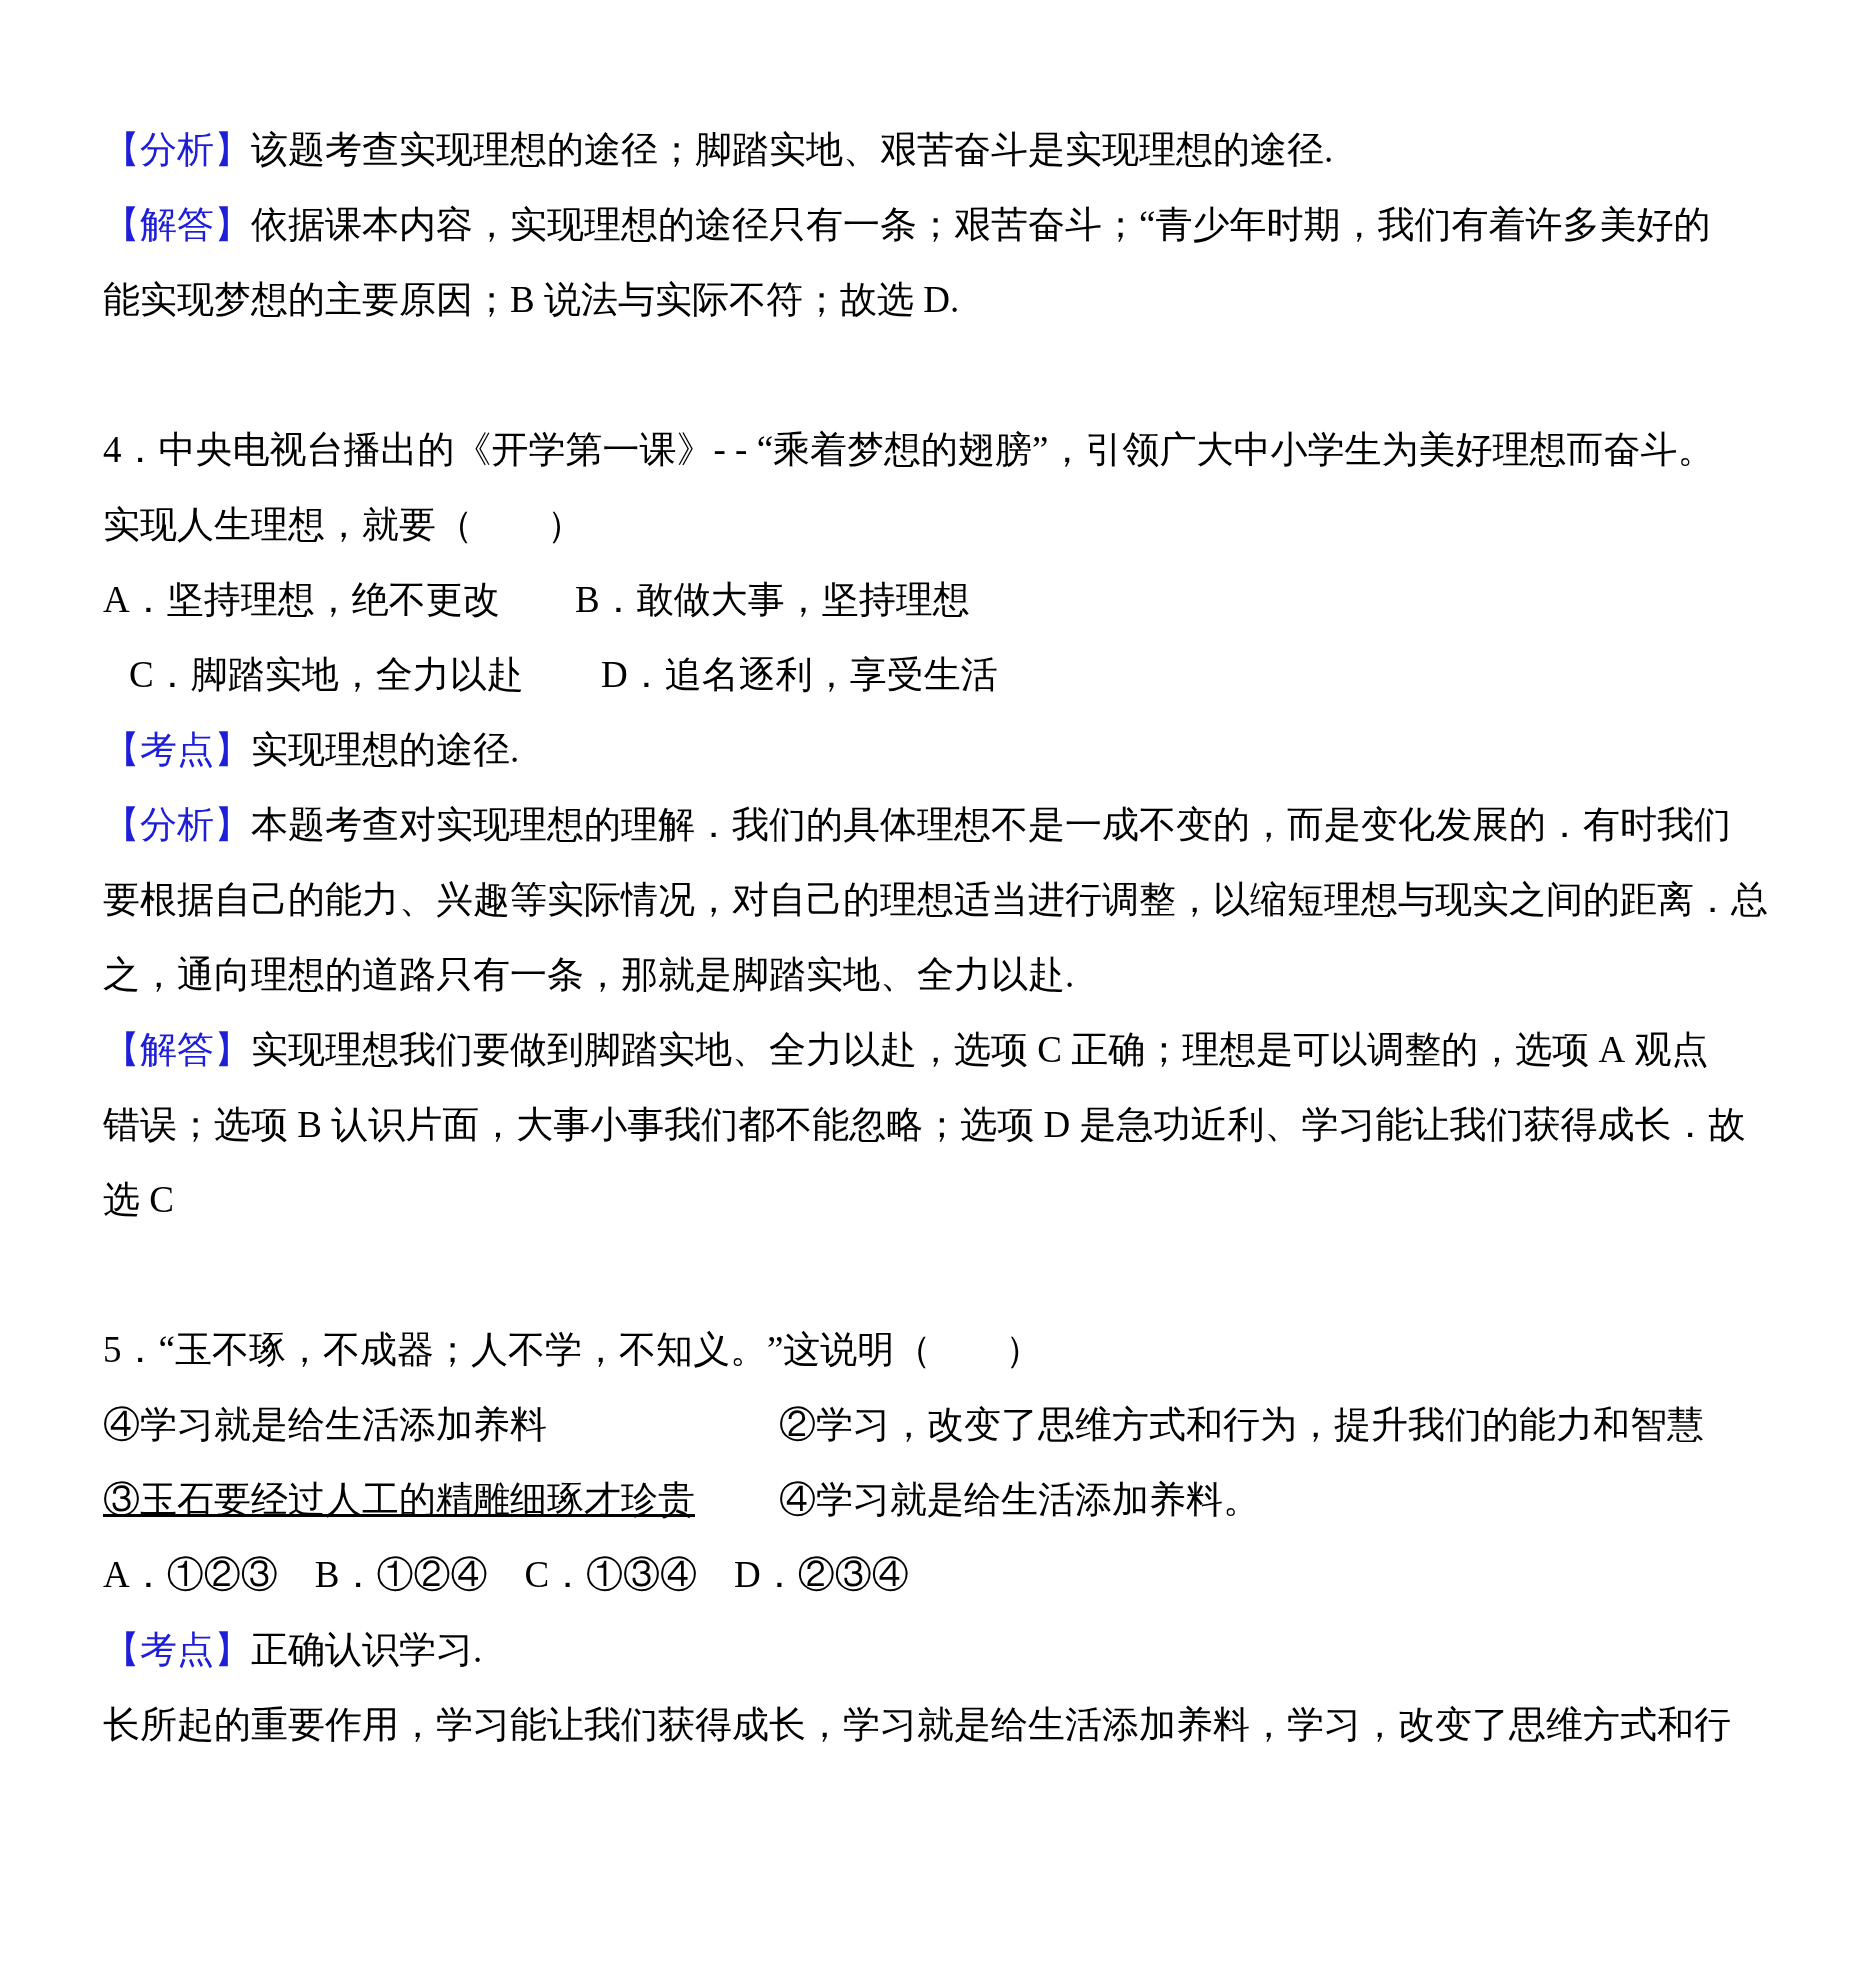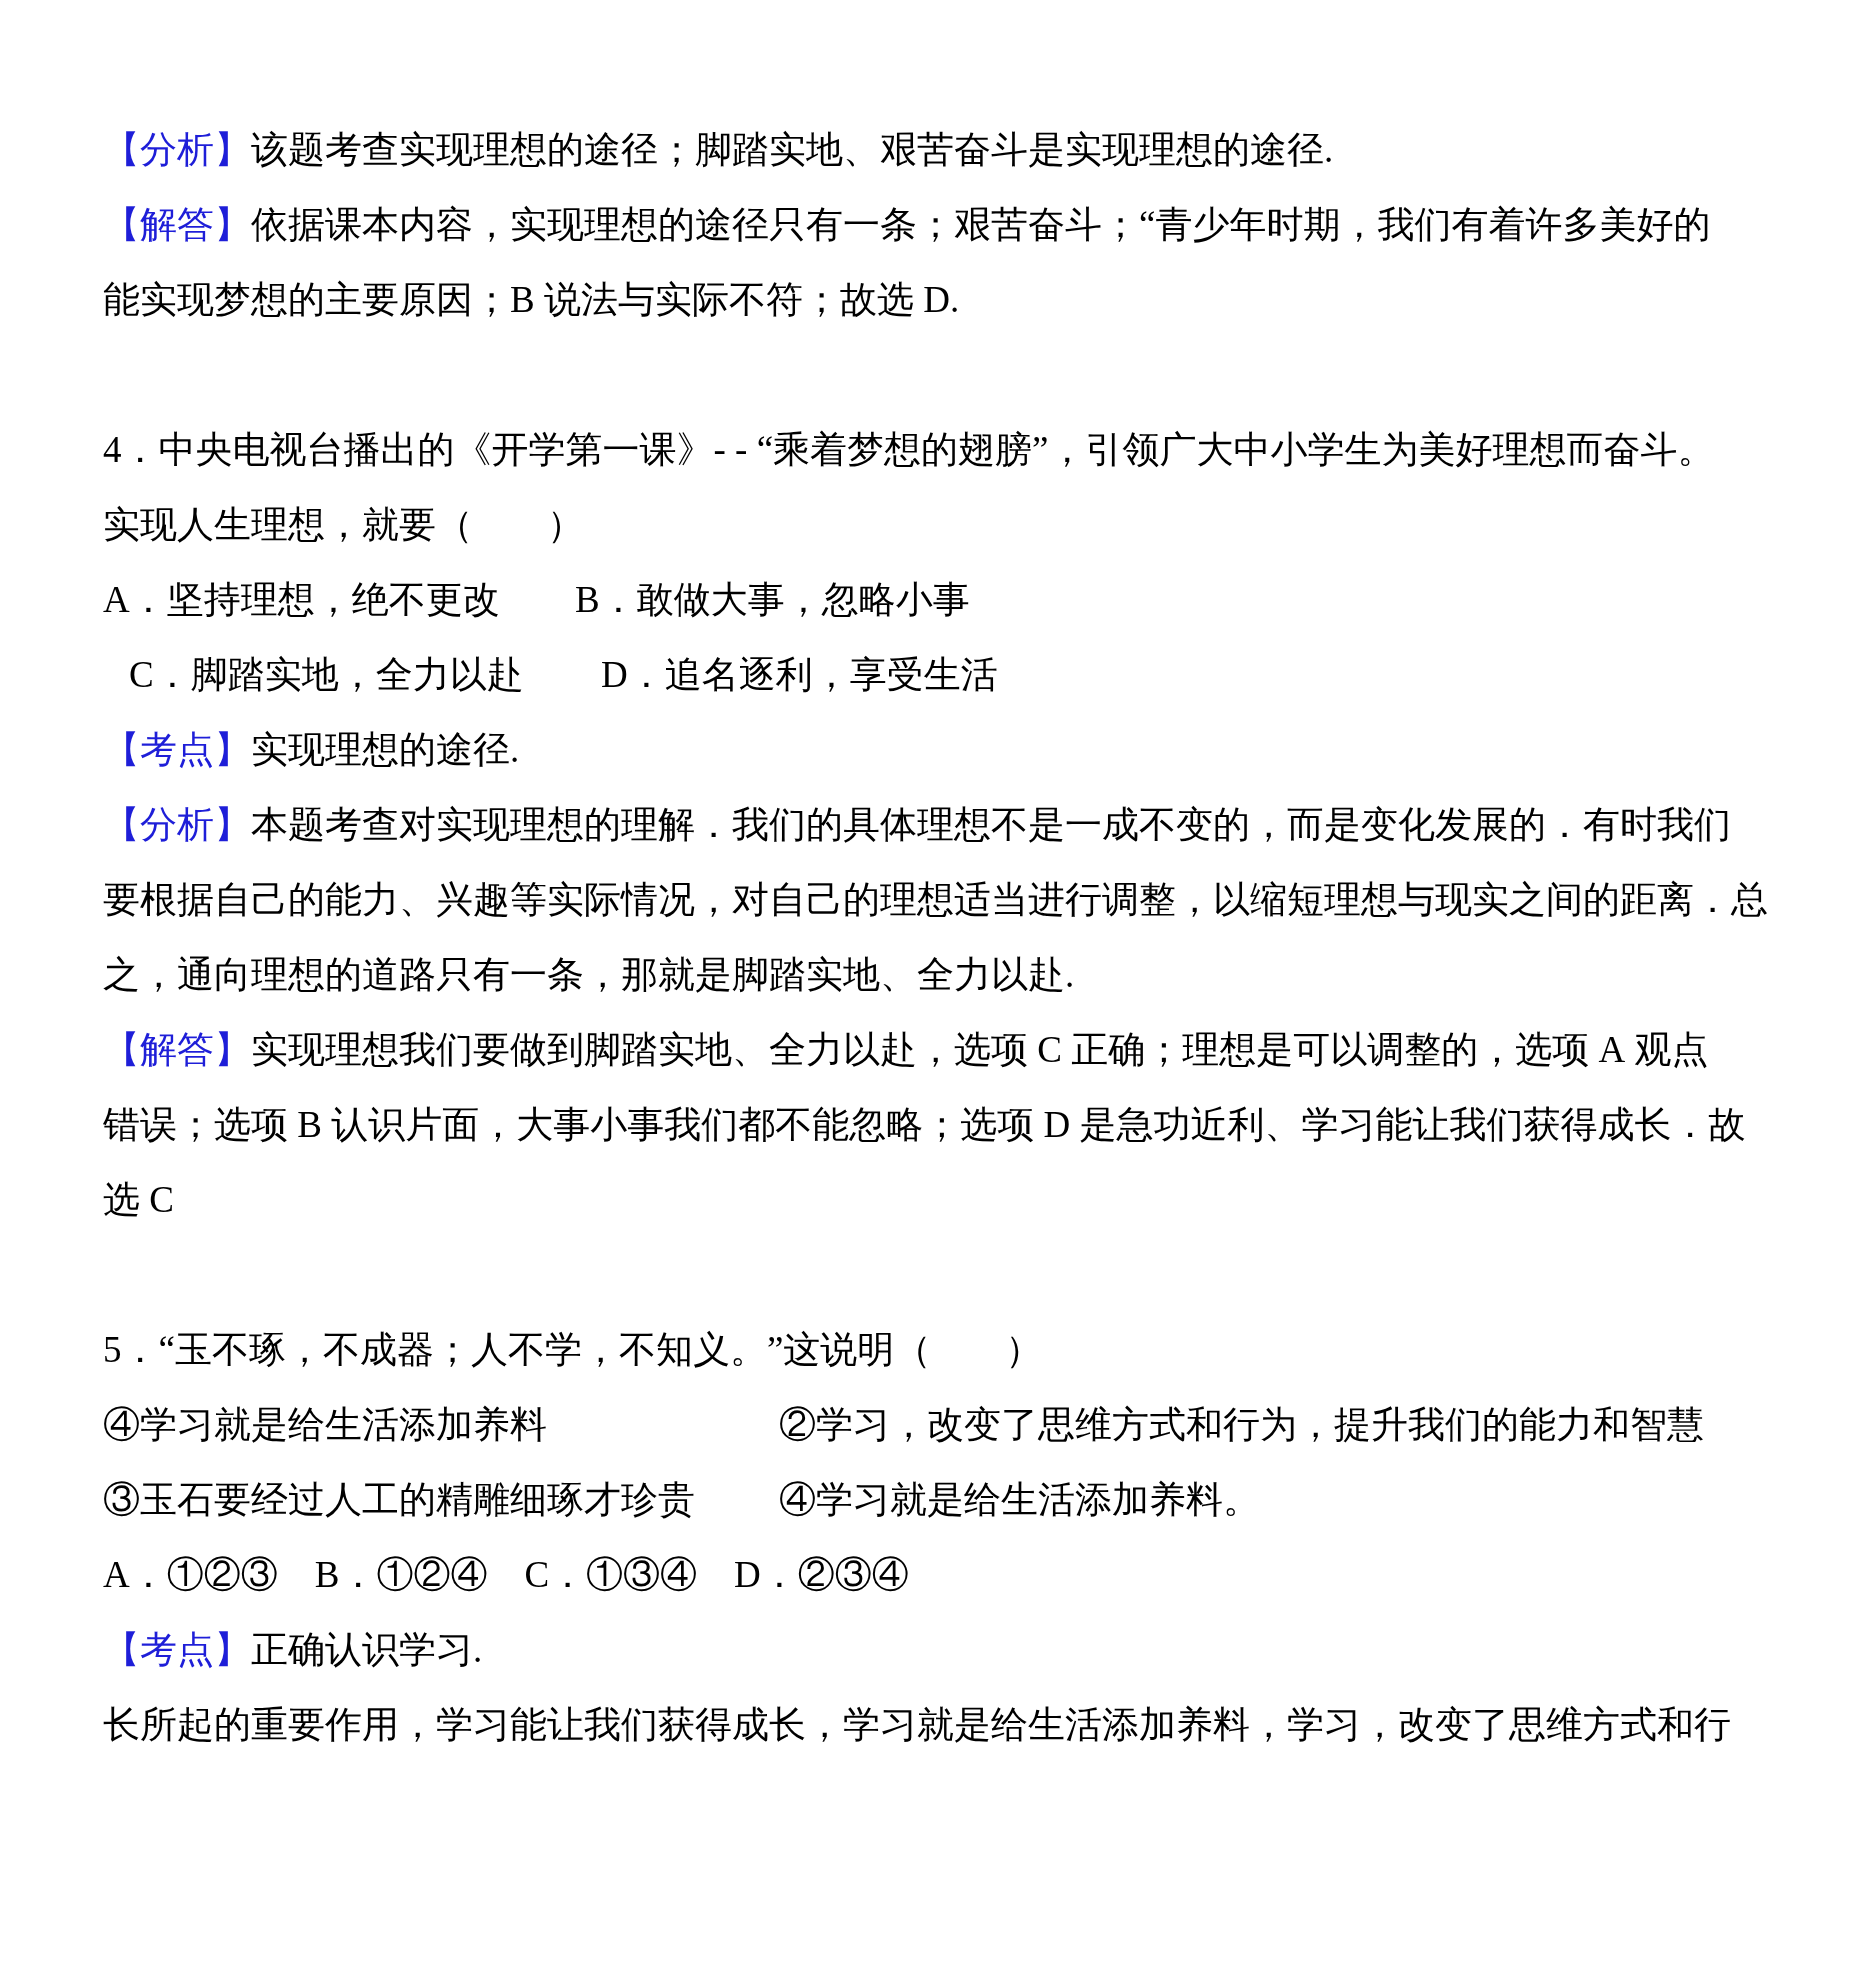--- a/index.html
+++ b/index.html
@@ -43,31 +43,31 @@
 <body>
 
 <div class="page" style="background: rgb(255, 255, 255); color: rgb(0, 0, 0);">
   <div class="doc-body">
       <div class="line"><span class="marker">【分析】</span><span>该题考查实现理想的途径；脚踏实地、艰苦奋斗是实现理想的途径.</span></div>
       <div class="line"><span class="marker">【解答】</span><span>依据课本内容，实现理想的途径只有一条；艰苦奋斗；“青少年时期，我们有着许多美好的</span></div>
       <div class="line"><span>能实现梦想的主要原因；B 说法与实际不符；故选 D.</span></div>
       <div class="line blank"></div>
       <div class="line"><span>4．中央电视台播出的《开学第一课》- - “乘着梦想的翅膀”，引领广大中小学生为美好理想而奋斗。</span></div>
       <div class="line"><span>实现人生理想，就要（　　）</span></div>
-      <div class="line"><span class="seg1" style="width: 472px;">A．坚持理想，绝不更改</span><span>B．敢做大事，忽略小事</span></div>
+      <div class="line"><span class="seg1" style="width: 472px;">A．坚持理想，绝不更改</span><span>B．敢做大事，坚持理想</span></div>
       <div class="line"><span class="seg1" style="width: 472px; margin-left: 26px;">C．脚踏实地，全力以赴</span><span>D．追名逐利，享受生活</span></div>
       <div class="line"><span class="marker">【考点】</span><span>实现理想的途径.</span></div>
       <div class="line"><span class="marker">【分析】</span><span>本题考查对实现理想的理解．我们的具体理想不是一成不变的，而是变化发展的．有时我们</span></div>
       <div class="line"><span>要根据自己的能力、兴趣等实际情况，对自己的理想适当进行调整，以缩短理想与现实之间的距离．总</span></div>
       <div class="line"><span>之，通向理想的道路只有一条，那就是脚踏实地、全力以赴.</span></div>
       <div class="line"><span class="marker">【解答】</span><span>实现理想我们要做到脚踏实地、全力以赴，选项 C 正确；理想是可以调整的，选项 A 观点</span></div>
       <div class="line"><span>错误；选项 B 认识片面，大事小事我们都不能忽略；选项 D 是急功近利、学习能让我们获得成长．故</span></div>
       <div class="line"><span>选 C</span></div>
       <div class="line blank"></div>
       <div class="line"><span>5．“玉不琢，不成器；人不学，不知义。”这说明（　　）</span></div>
       <div class="line"><span class="seg1" style="width: 676px;">④学习就是给生活添加养料</span><span>②学习，改变了思维方式和行为，提升我们的能力和智慧</span></div>
-      <div class="line"><span class="seg1" style="width: 676px;">③玉石要经过人工的精雕细琢才珍贵</span><span>④学习就是给生活添加养料。</span></div>
+      <div class="line"><span class="seg1" style="width: 676px; text-decoration: underline;">③玉石要经过人工的精雕细琢才珍贵</span><span>④学习就是给生活添加养料。</span></div>
       <div class="line"><span>A．①②③　B．①②④　C．①③④　D．②③④</span></div>
       <div class="line"><span class="marker">【考点】</span><span>正确认识学习.</span></div>
       <div class="line"><span>长所起的重要作用，学习能让我们获得成长，学习就是给生活添加养料，学习，改变了思维方式和行</span></div>
     </div>
 </div>
 
 
 </body></html>

